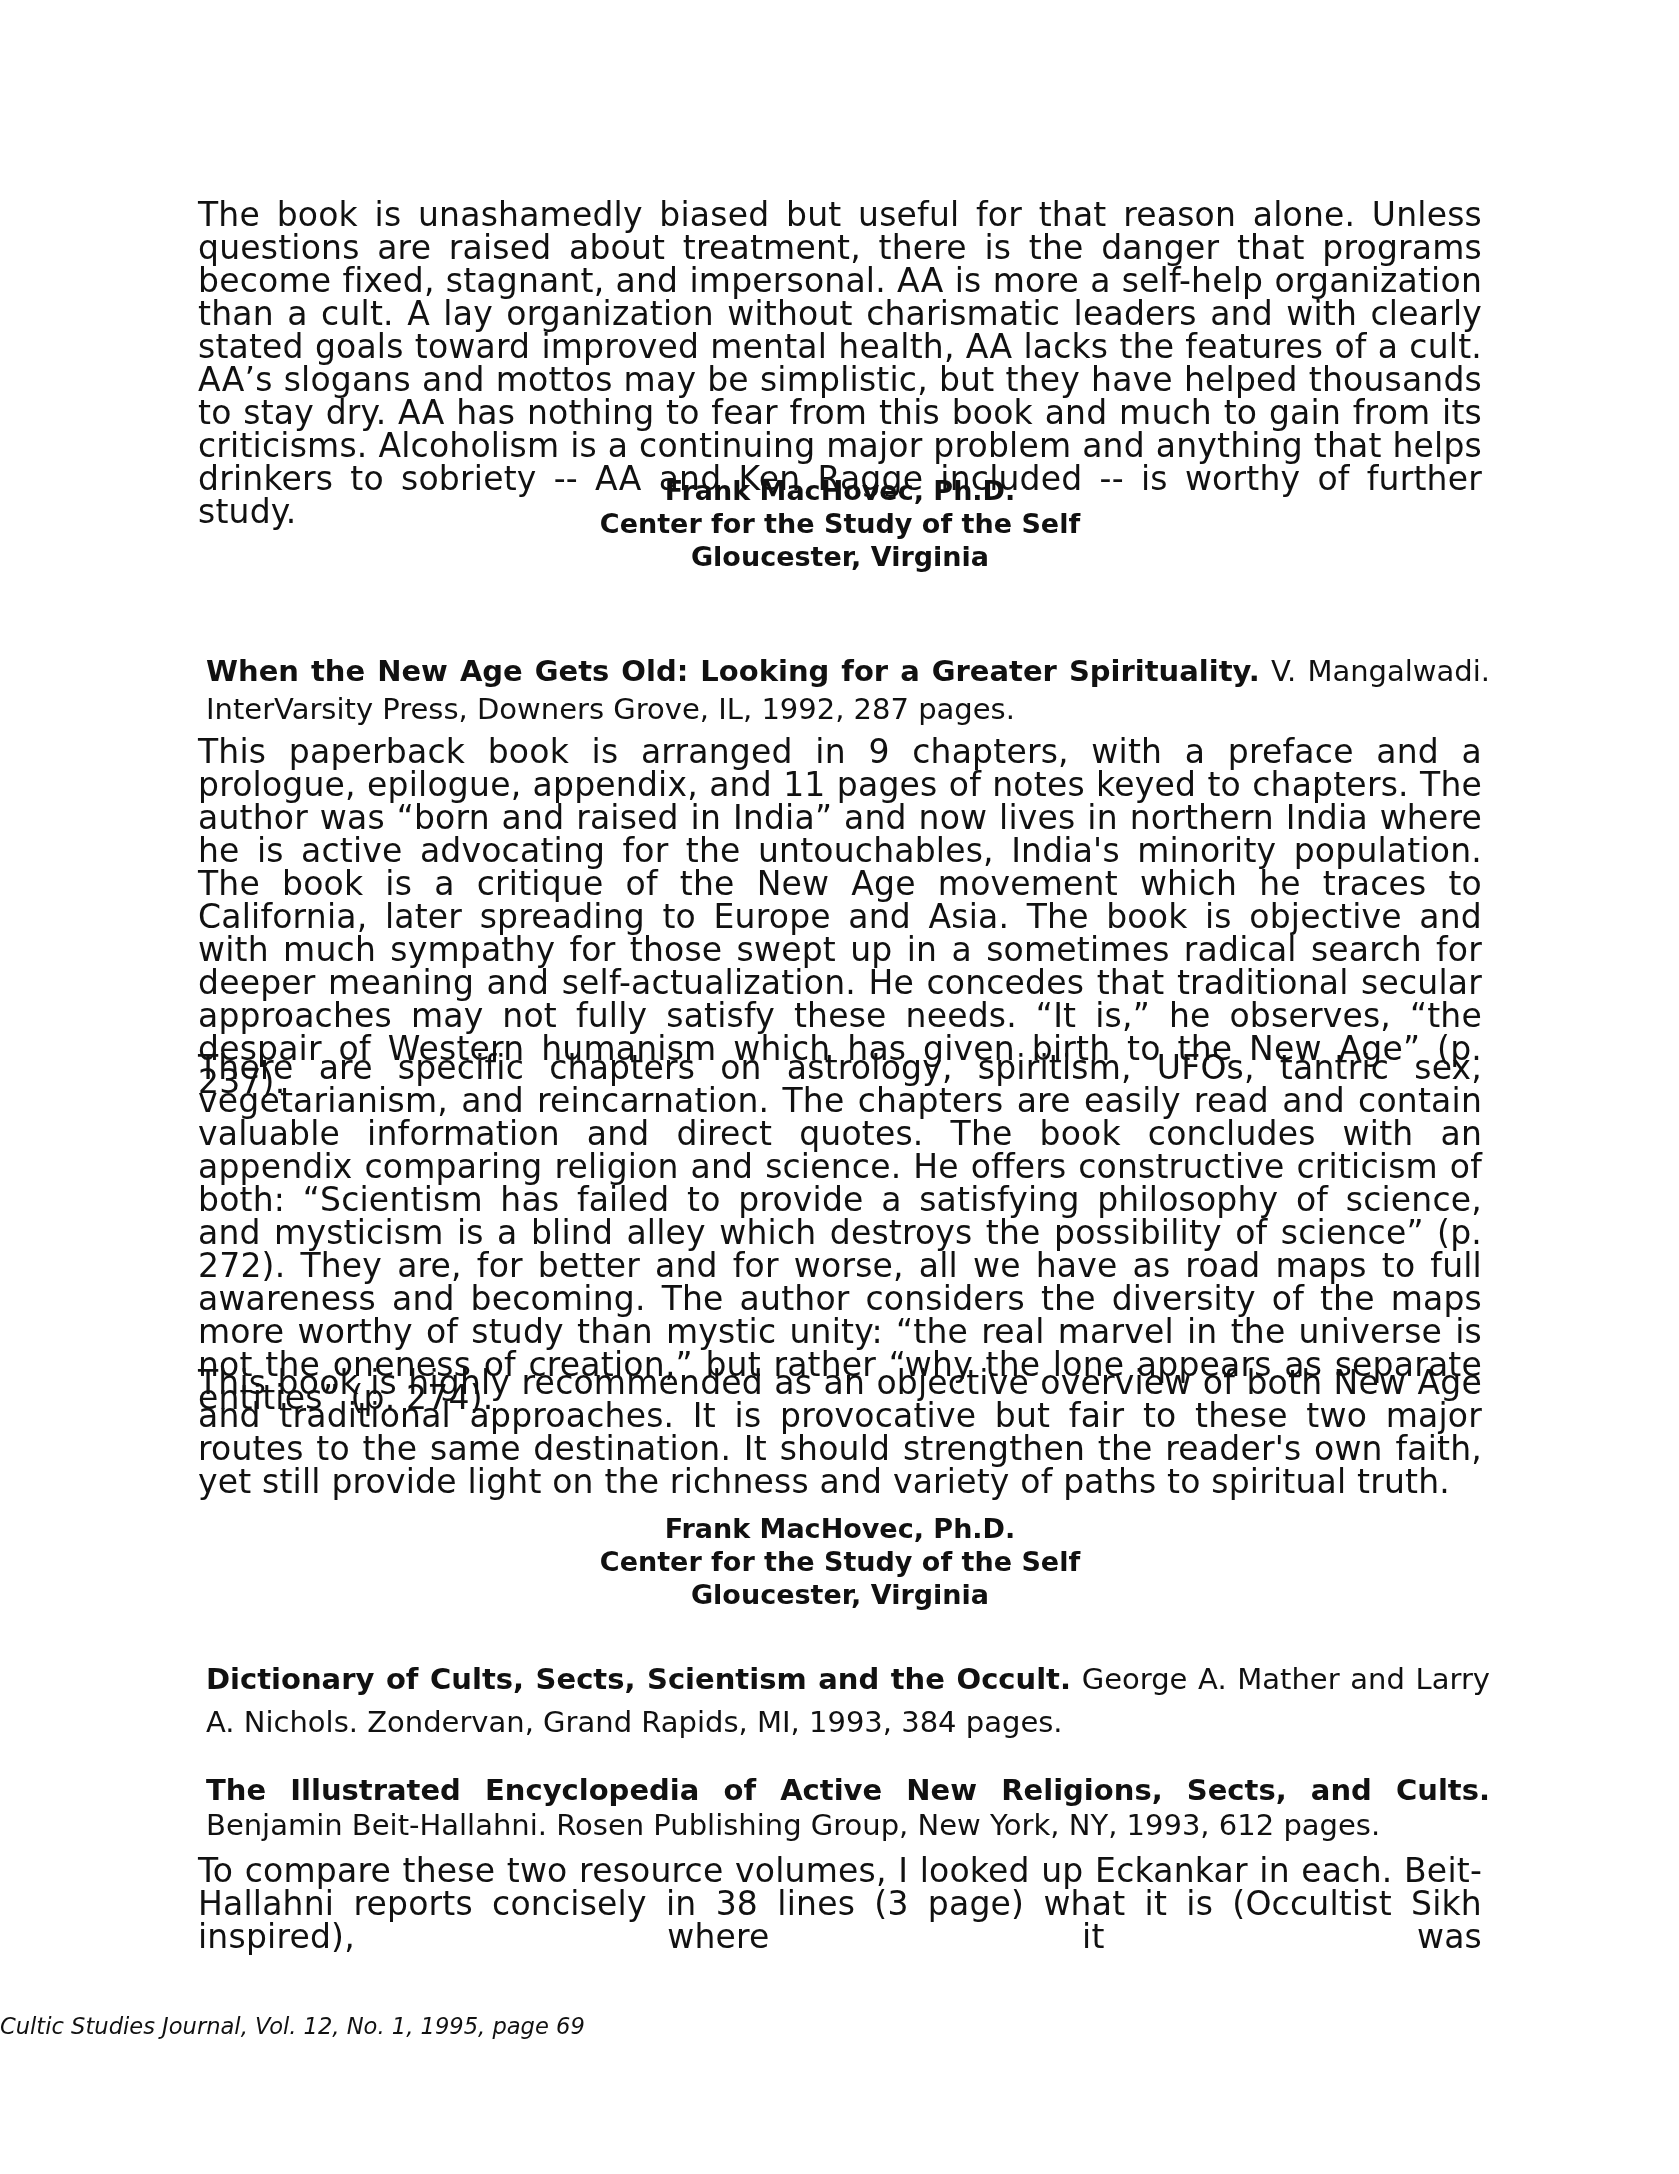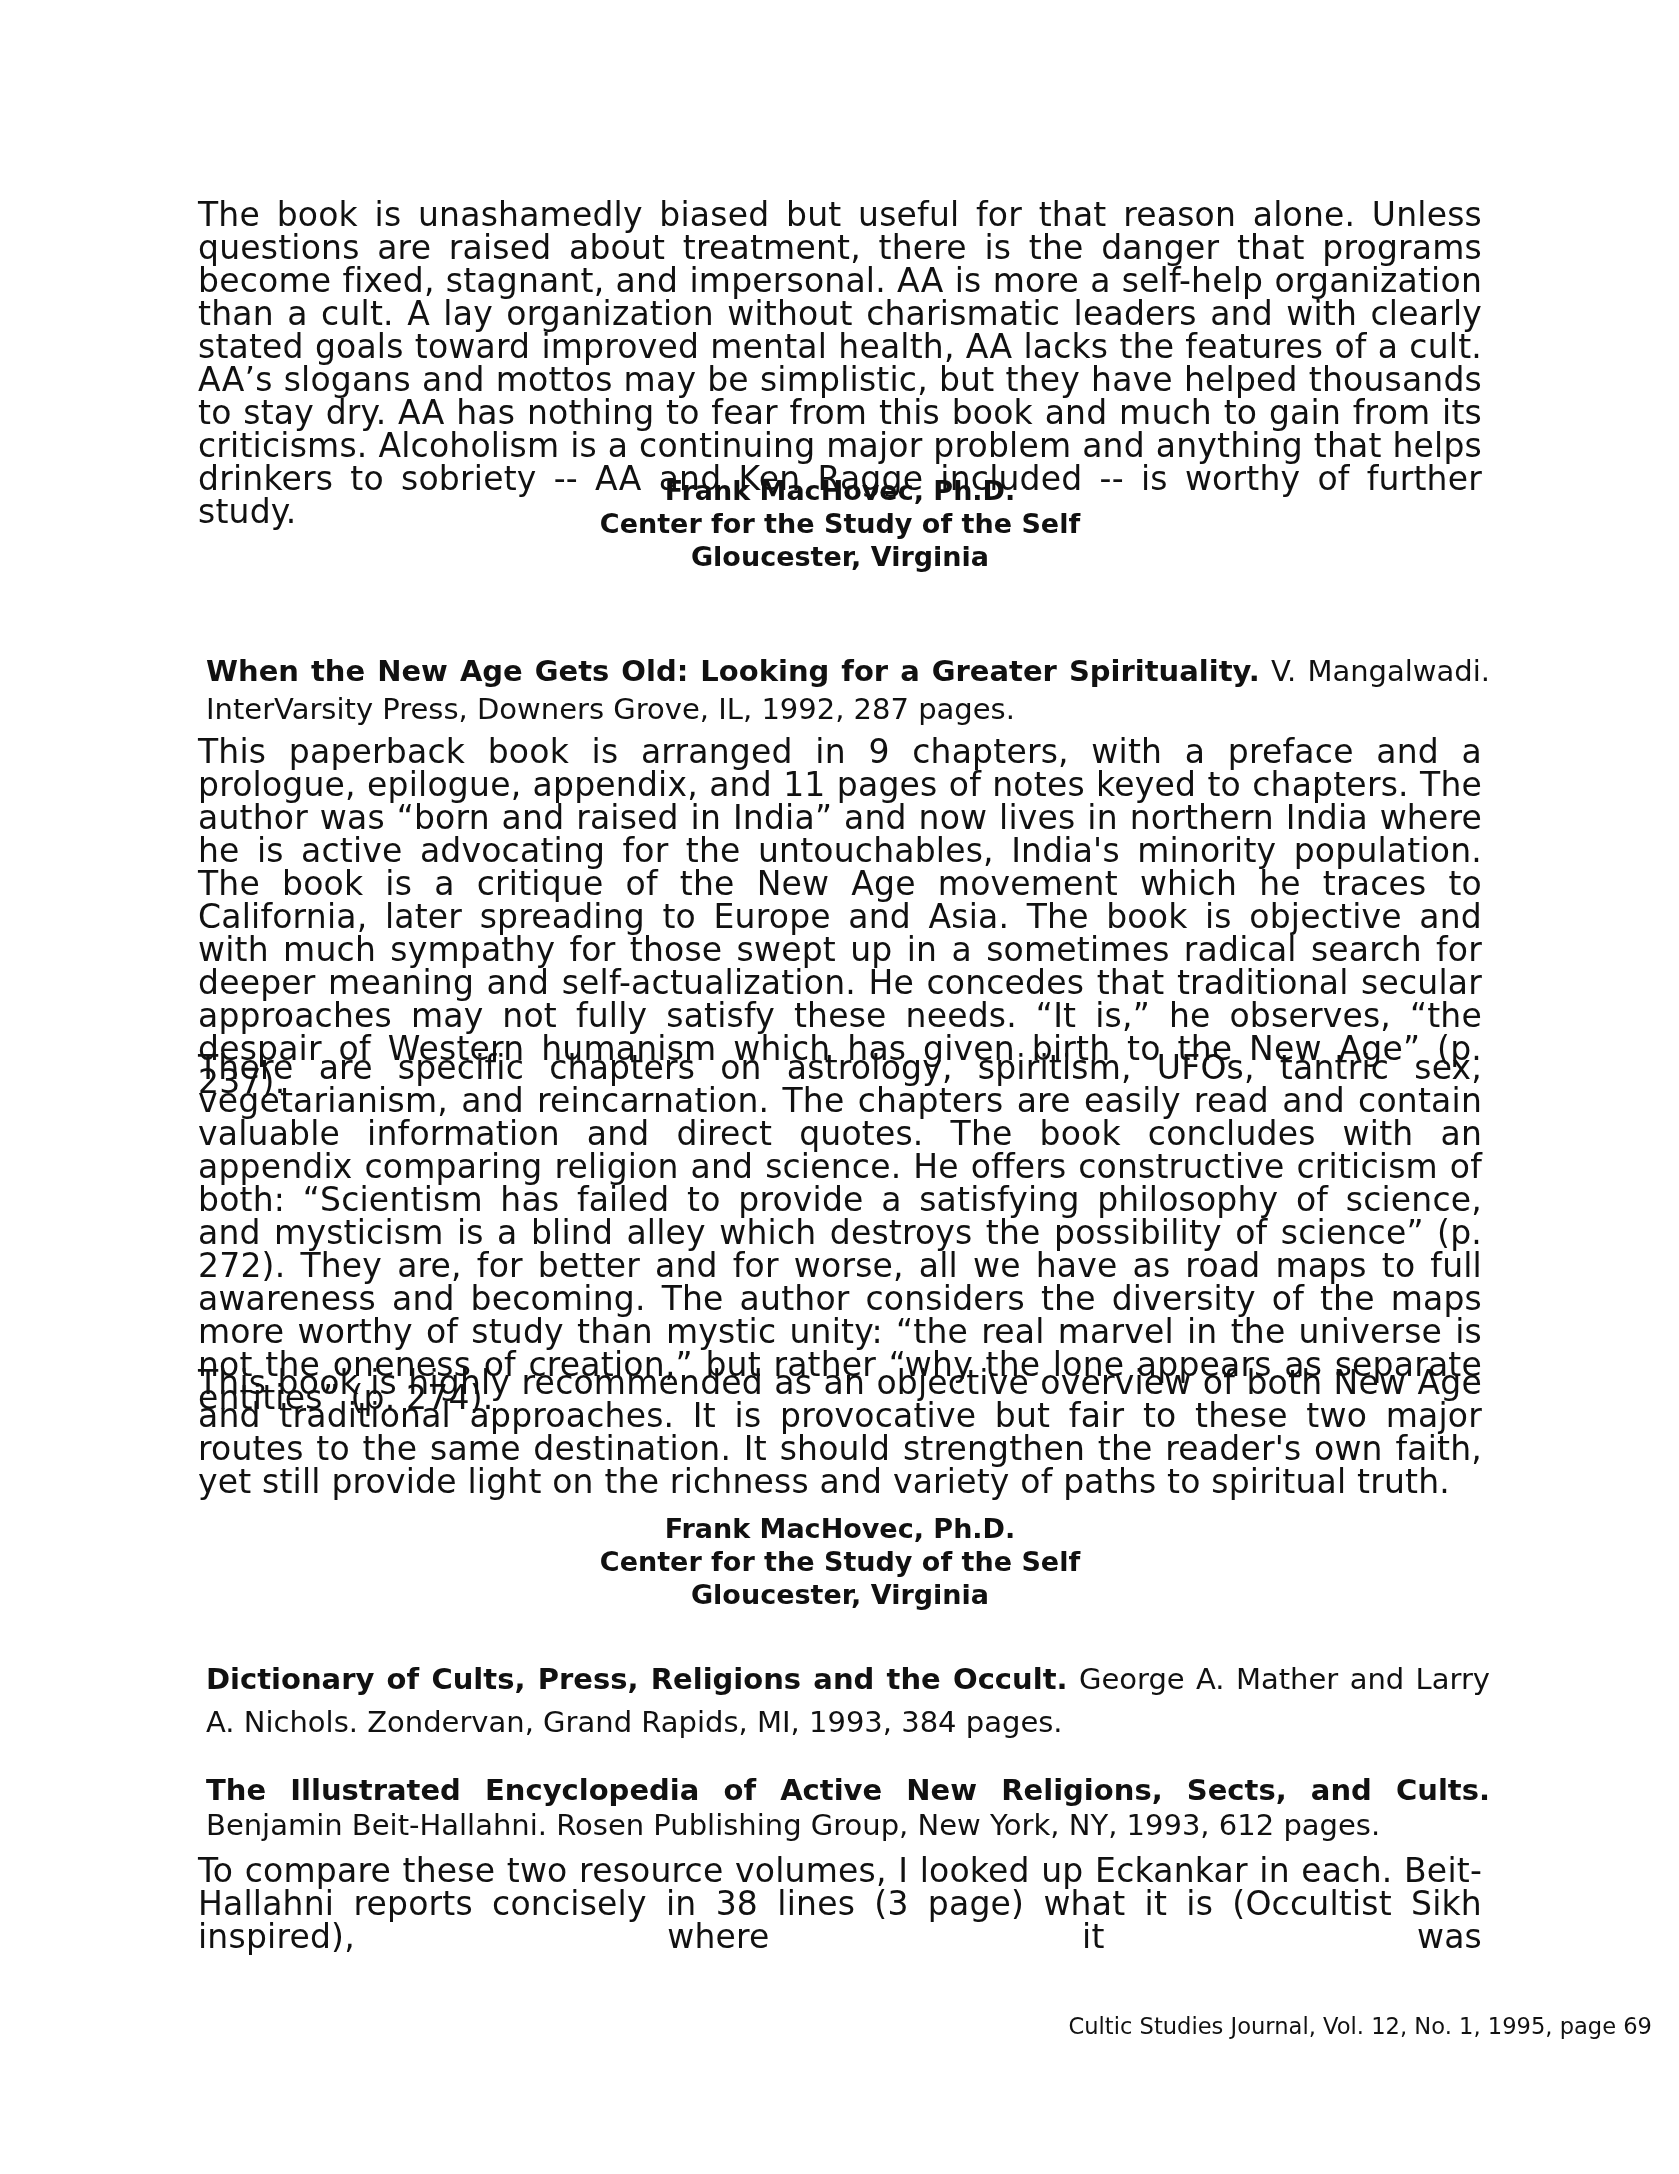--- a/index.html
+++ b/index.html
@@ -4,21 +4,21 @@
   <style>
     html, body { margin: 0; padding: 0; background: #ffffff; }
     body { width: 1680px; height: 2174px; position: relative; overflow: hidden; color: #111111; }
     .page { position: absolute; left: 0; top: 0; width: 1680px; height: 2174px; }
     .blk { position: absolute; left: 198px; width: 1284px; font-family: "DejaVu Sans", sans-serif; }
     .para { font-size: 33px; line-height: 33px; text-align: justify; text-align-last: left; margin: 0; letter-spacing: 0.2px; }
     .sig { text-align: center; font-weight: bold; font-size: 27px; line-height: 33px; }
     .sig div { margin: 0; }
     .heading { font-size: 29px; text-align: justify; text-align-last: left; margin: 8px; }
     .heading b { font-weight: bold; }
-    .footer { position: absolute; left: 0; width: 1652px; text-align: right; font-family: "DejaVu Sans", sans-serif; font-size: 22.6px; }
+    .footer { position: absolute; left: 0; width: 1652px; text-align: left; font-family: "DejaVu Sans", sans-serif; font-style: italic; font-size: 22.6px; }
   </style>
 </head>
 <body>
 
 <div class="page">
 
   <p class="blk para" style="top:198px;">The book is unashamedly biased but useful for that reason alone. Unless questions are raised about treatment, there is the danger that programs become fixed, stagnant, and impersonal. AA is more a self-help organization than a cult. A lay organization without charismatic leaders and with clearly stated goals toward improved mental health, AA lacks the features of a cult. AA’s slogans and mottos may be simplistic, but they have helped thousands to stay dry. AA has nothing to fear from this book and much to gain from its criticisms. Alcoholism is a continuing major problem and anything that helps drinkers to sobriety -- AA and Ken Ragge included -- is worthy of further study.</p>
 
   <div class="blk sig" style="top:474px;">
     <div>Frank MacHovec, Ph.D.</div>
@@ -31,21 +31,21 @@
   <p class="blk para" style="top:735px;">This paperback book is arranged in 9 chapters, with a preface and a prologue, epilogue, appendix, and 11 pages of notes keyed to chapters. The author was “born and raised in India” and now lives in northern India where he is active advocating for the untouchables, India's minority population. The book is a critique of the New Age movement which he traces to California, later spreading to Europe and Asia. The book is objective and with much sympathy for those swept up in a sometimes radical search for deeper meaning and self-actualization. He concedes that traditional secular approaches may not fully satisfy these needs. “It is,” he observes, “the despair of Western humanism which has given birth to the New Age” (p. 237).</p>
   <p class="blk para" style="top:1051px;">There are specific chapters on astrology, spiritism, UFOs, tantric sex, vegetarianism, and reincarnation. The chapters are easily read and contain valuable information and direct quotes. The book concludes with an appendix comparing religion and science. He offers constructive criticism of both: “Scientism has failed to provide a satisfying philosophy of science, and mysticism is a blind alley which destroys the possibility of science” (p. 272). They are, for better and for worse, all we have as road maps to full awareness and becoming. The author considers the diversity of the maps more worthy of study than mystic unity: “the real marvel in the universe is not the oneness of creation,” but rather “why the lone appears as separate entities” (p. 274).</p>
   <p class="blk para" style="top:1366px;">This book is highly recommended as an objective overview of both New Age and traditional approaches. It is provocative but fair to these two major routes to the same destination. It should strengthen the reader's own faith, yet still provide light on the richness and variety of paths to spiritual truth.</p>
 
   <div class="blk sig" style="top:1512px;">
     <div>Frank MacHovec, Ph.D.</div>
     <div>Center for the Study of the Self</div>
     <div>Gloucester, Virginia</div>
   </div>
 
-  <p class="blk heading" style="top:1650px; line-height:43px;"><b>Dictionary of Cults, Press, Religions and the Occult.</b> <span>George A. Mather and Larry A. Nichols. Zondervan, Grand Rapids, MI, 1993, 384 pages.</span></p>
+  <p class="blk heading" style="top:1650px; line-height:43px;"><b>Dictionary of Cults, Sects, Scientism and the Occult.</b> <span>George A. Mather and Larry A. Nichols. Zondervan, Grand Rapids, MI, 1993, 384 pages.</span></p>
 
   <p class="blk heading" style="top:1765px; line-height:35px;"><b>The Illustrated Encyclopedia of Active New Religions, Sects, and Cults.</b> <span>Benjamin Beit-Hallahni. Rosen Publishing Group, New York, NY, 1993, 612 pages.</span></p>
 
   <p class="blk para" style="top:1854px; text-align-last: justify;">To compare these two resource volumes, I looked up Eckankar in each. Beit-Hallahni reports concisely in 38 lines (3 page) what it is (Occultist Sikh inspired), where it was</p>
 
   <div class="footer" style="top:2013px;">Cultic Studies Journal, Vol. 12, No. 1, 1995, page 69</div>
 
 </div>
 
 

